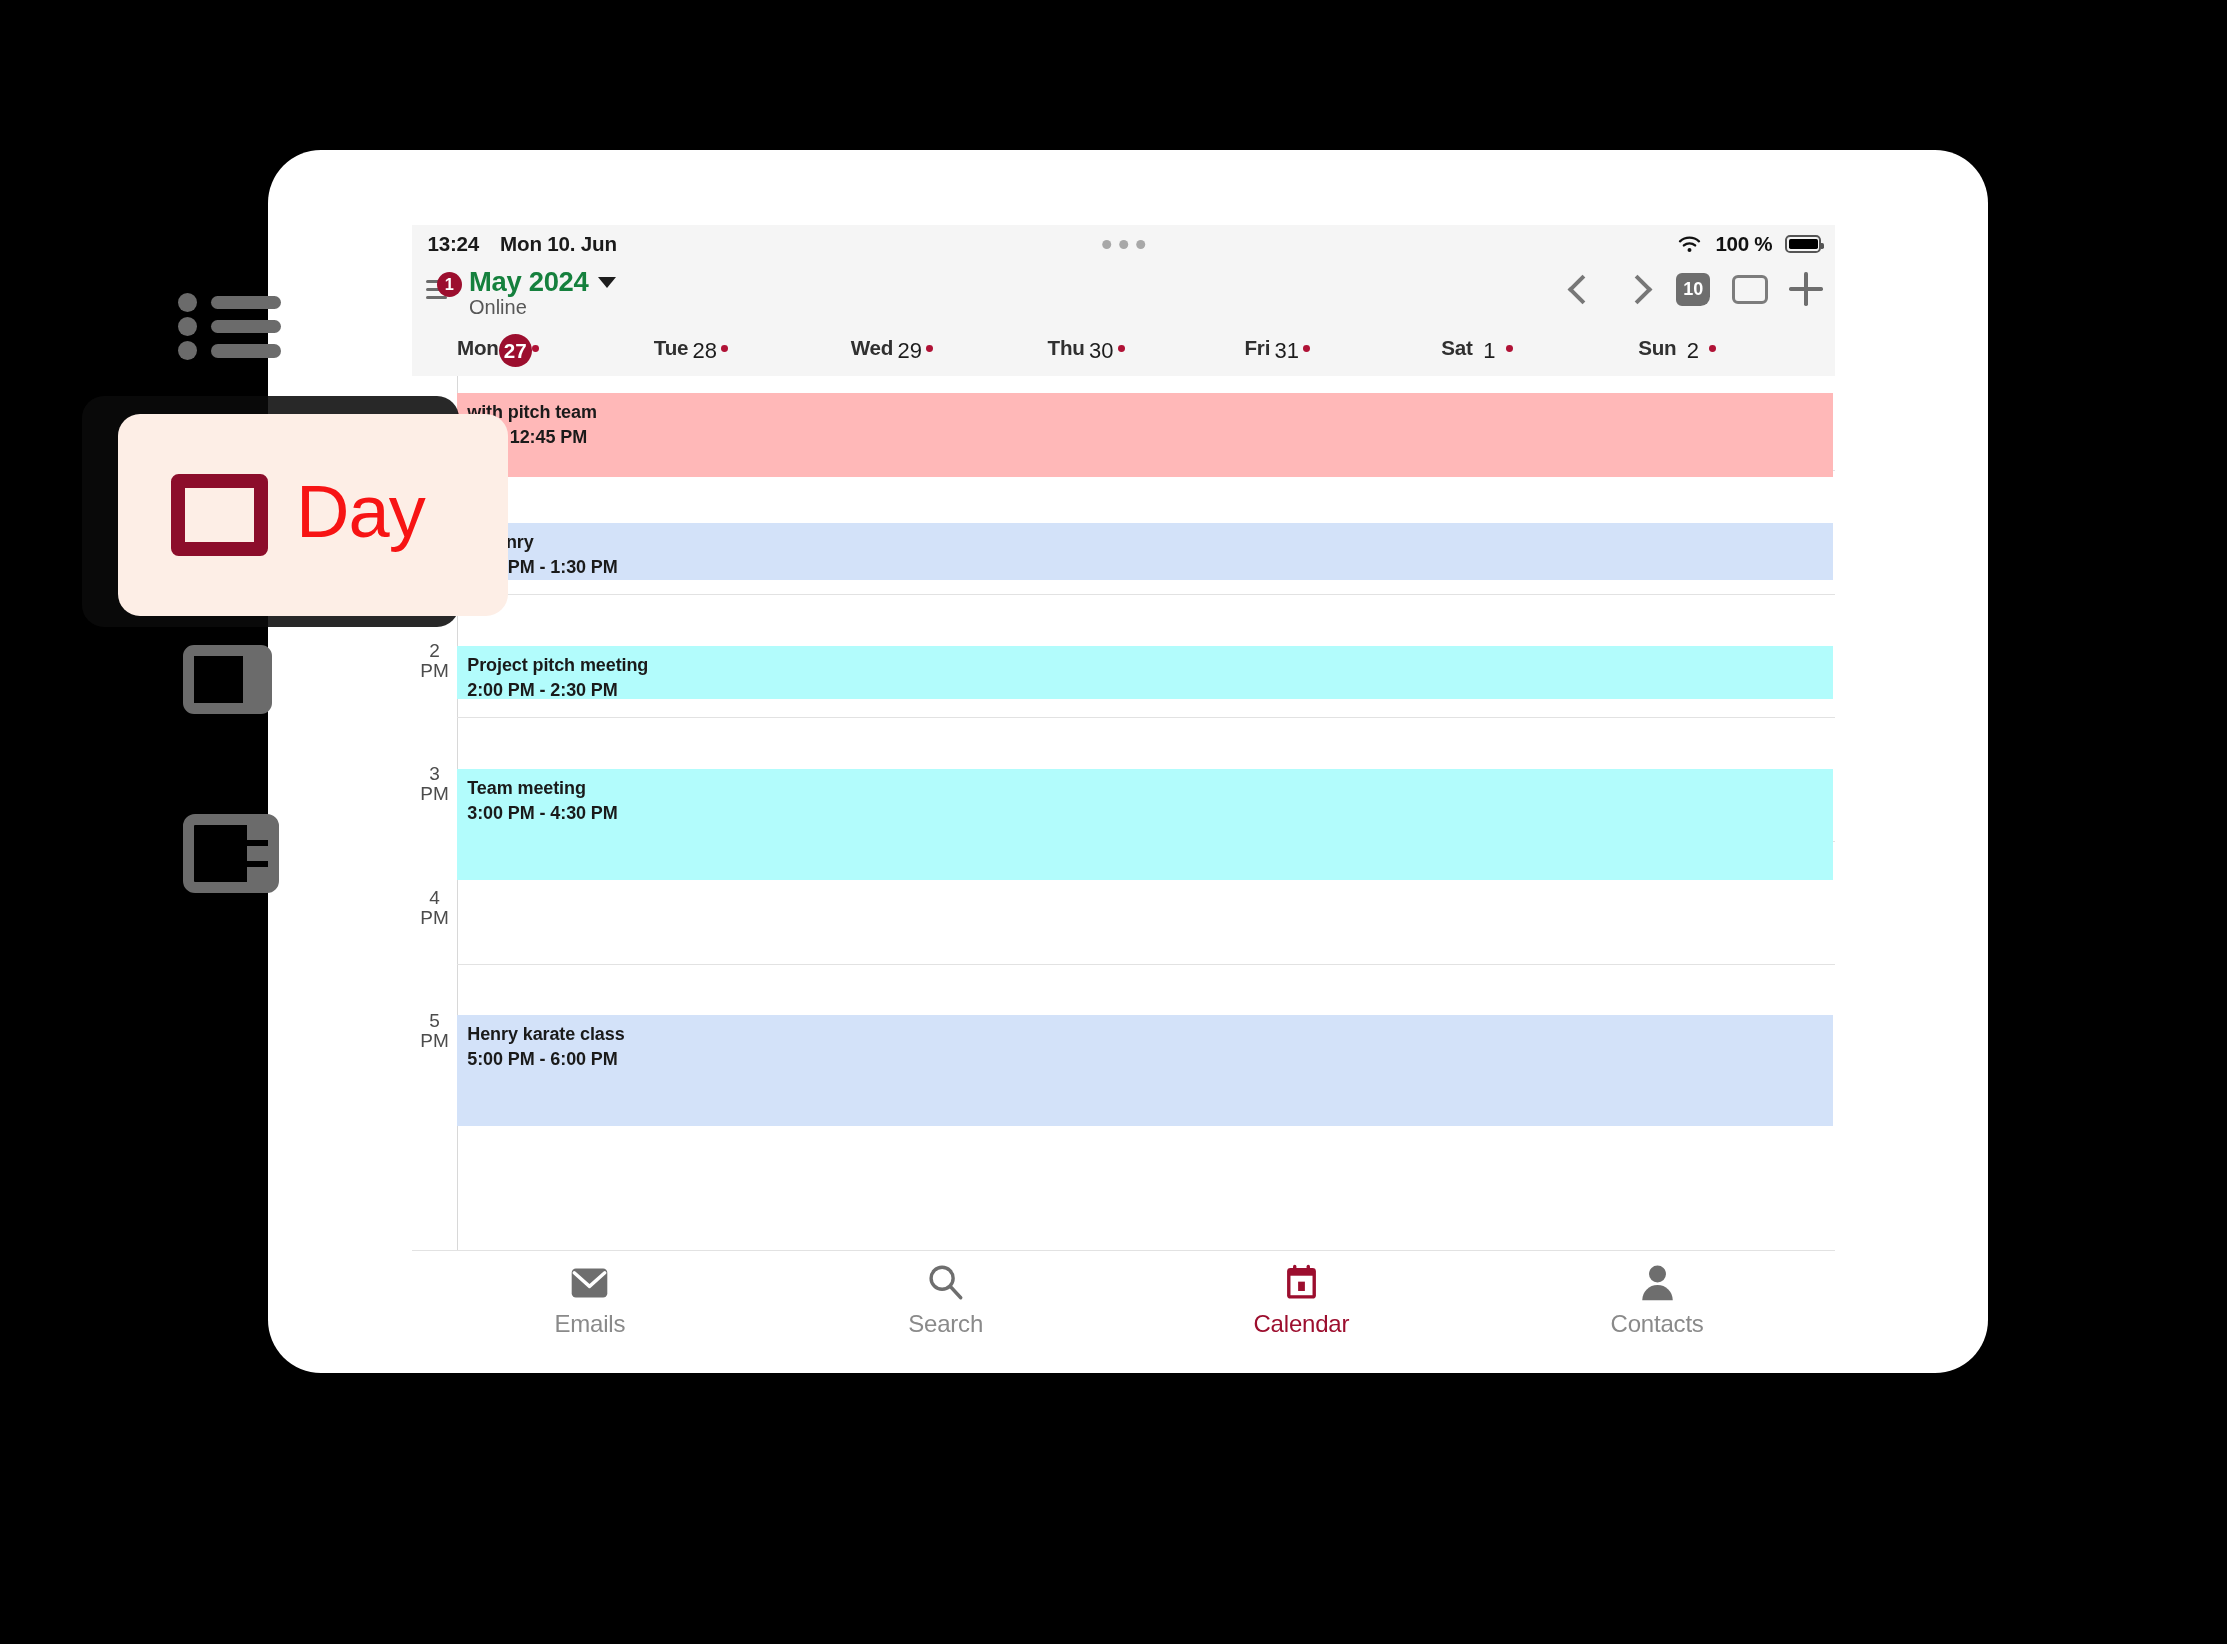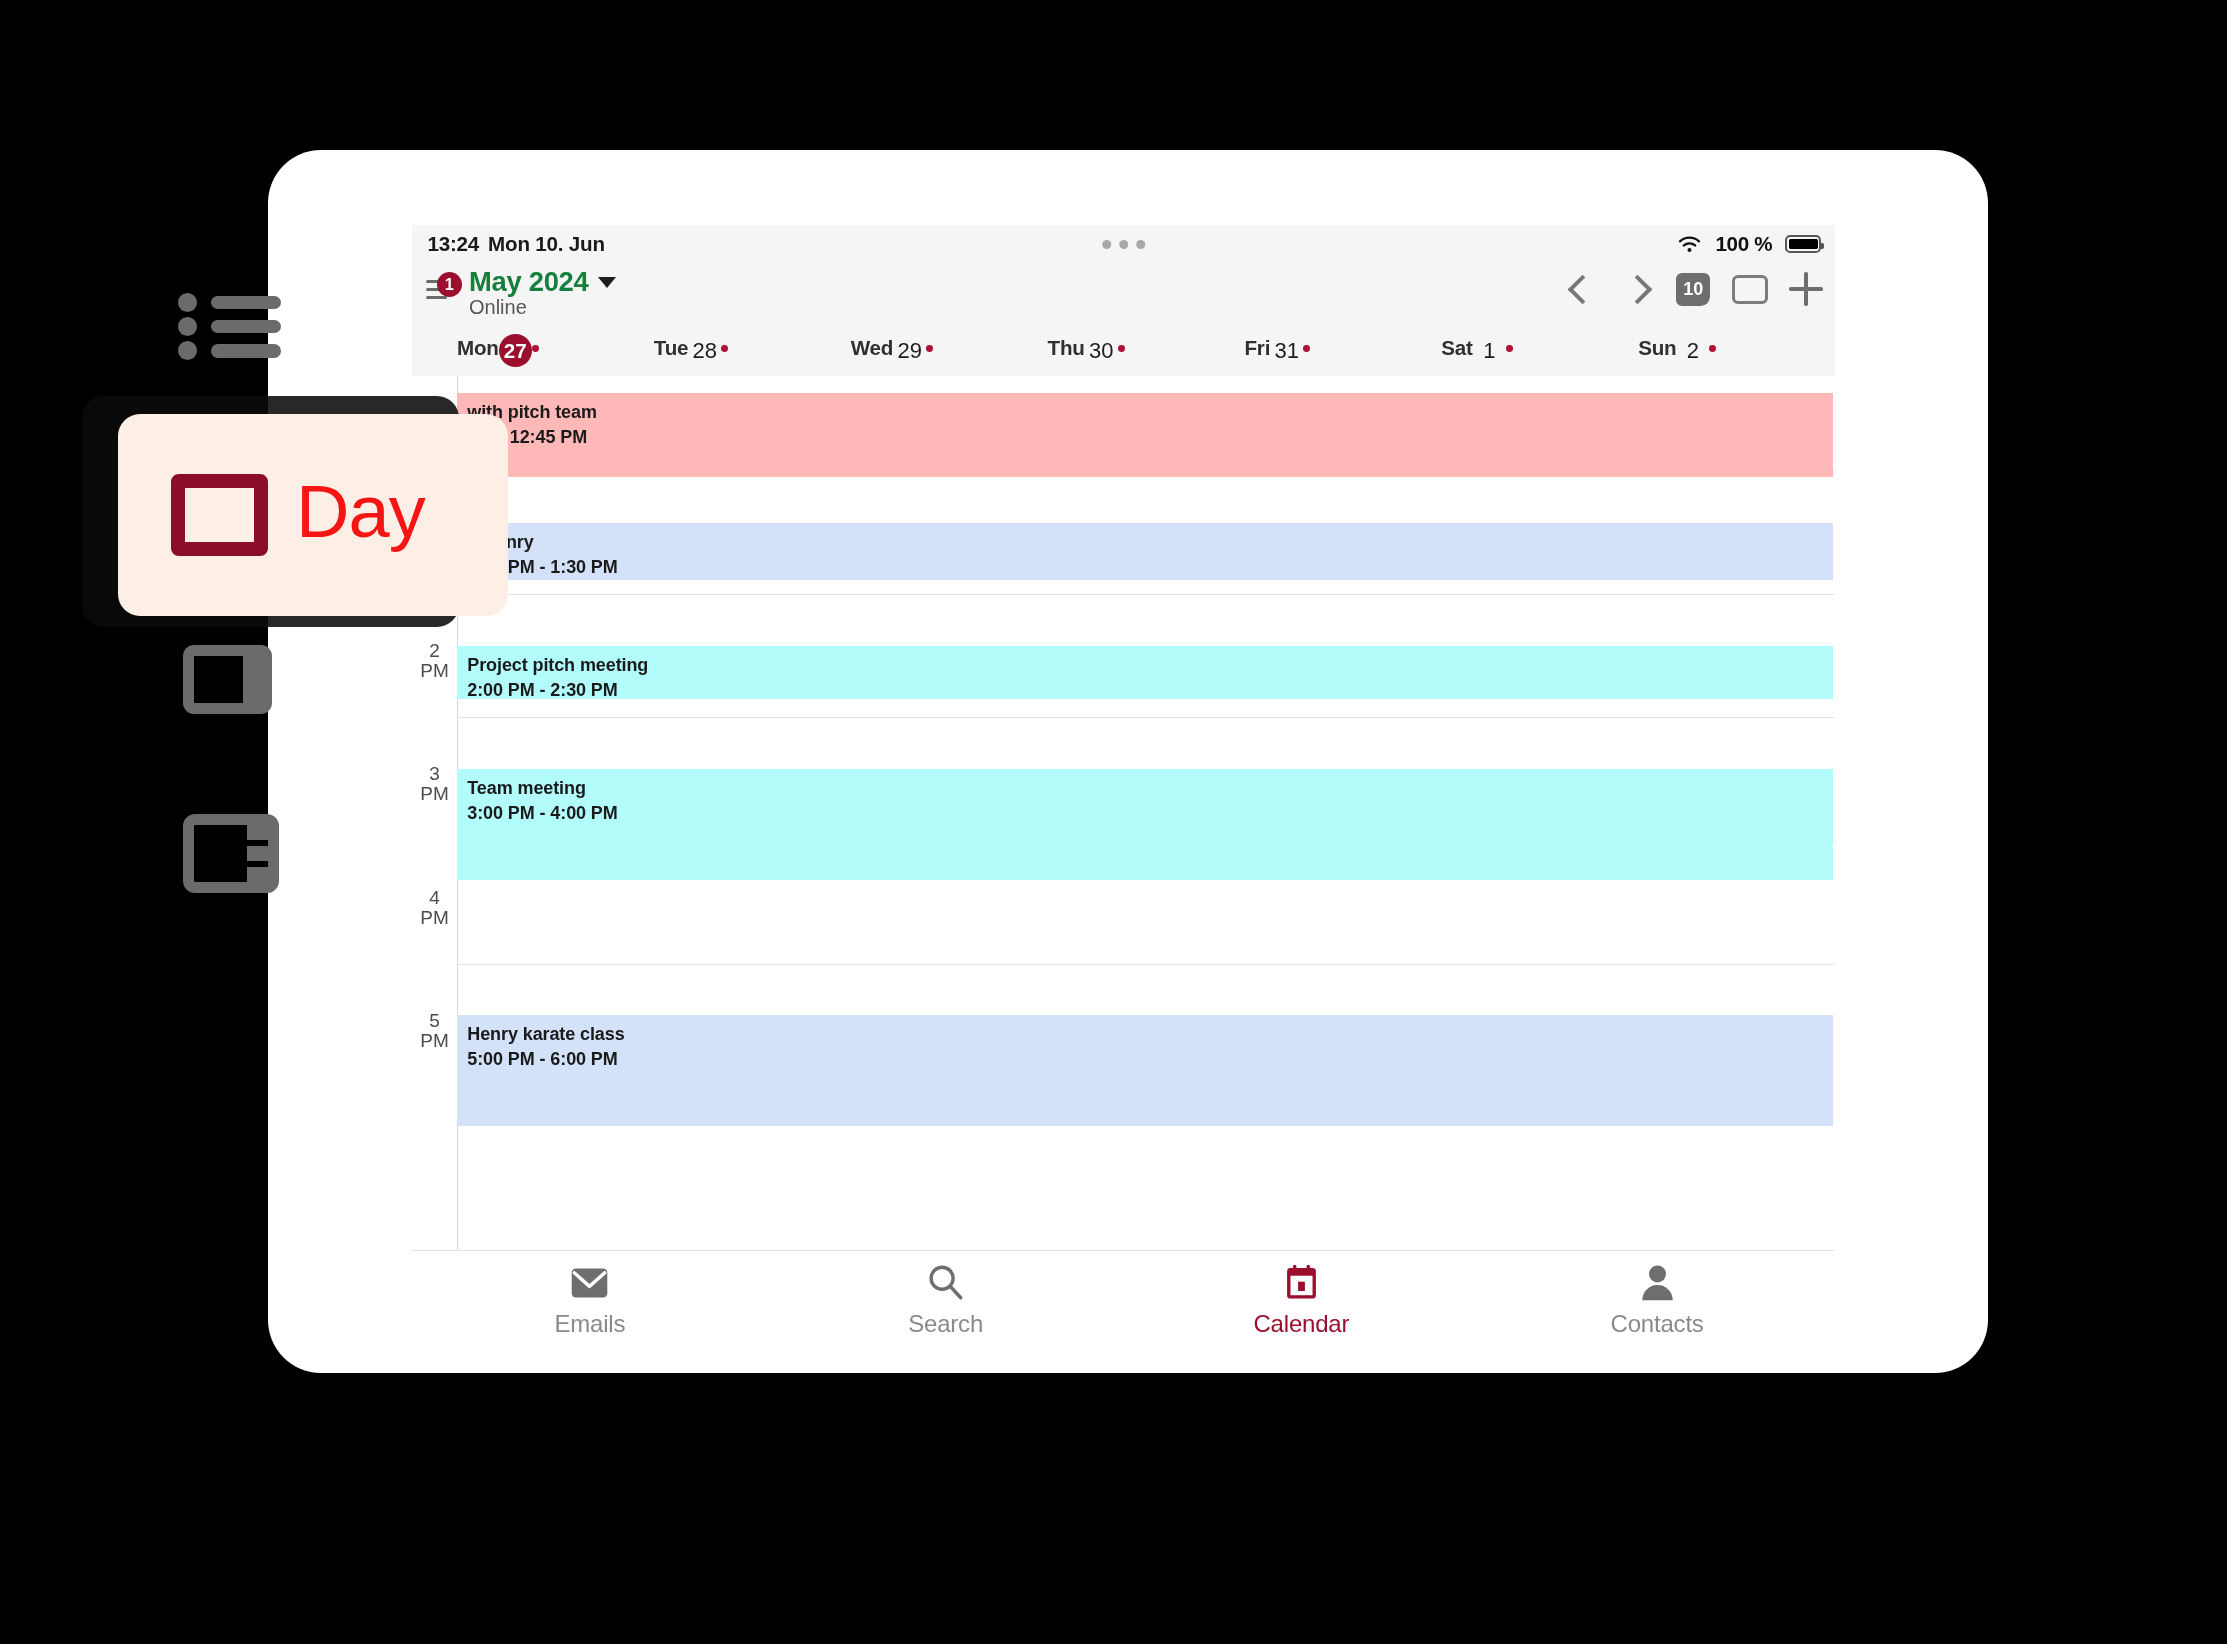--- a/index.html
+++ b/index.html
@@ -44,21 +44,21 @@
     left: 0; top: 0;
     width: 100%;
     height: 38px;
     background: #f5f5f5;
     display: flex;
     align-items: center;
   }
   .status-left {
     display: flex;
     align-items: baseline;
-    gap: 9px;
+    gap: 21px;
     margin-left: 15.4px;
     font-size: 20.6px;
     font-weight: 700;
     color: #1a1a1a;
     letter-spacing: -0.2px;
   }
   .status-dots {
     position: absolute;
     left: 50%;
     transform: translateX(-50%);
@@ -547,21 +547,21 @@
       <div class="event" style="top: 147px; height: 57px; background: rgb(211, 226, 249);">
         <div class="ev-title">p Henry</div>
         <div class="ev-time">1:00 PM - 1:30 PM</div>
       </div>
       <div class="event" style="top: 270px; height: 53px; background: rgb(178, 252, 252);">
         <div class="ev-title">Project pitch meeting</div>
         <div class="ev-time">2:00 PM - 2:30 PM</div>
       </div>
       <div class="event" style="top: 393px; height: 111px; background: rgb(178, 252, 252);">
         <div class="ev-title">Team meeting</div>
-        <div class="ev-time">3:00 PM - 4:00 PM</div>
+        <div class="ev-time">3:00 PM - 4:30 PM</div>
       </div>
       <div class="event" style="top: 639px; height: 111px; background: rgb(211, 226, 249);">
         <div class="ev-title">Henry karate class</div>
         <div class="ev-time">5:00 PM - 6:00 PM</div>
       </div>
     </div>
 
   <div id="tabbar">
       <div class="tab">
         <div class="tab-icon">

